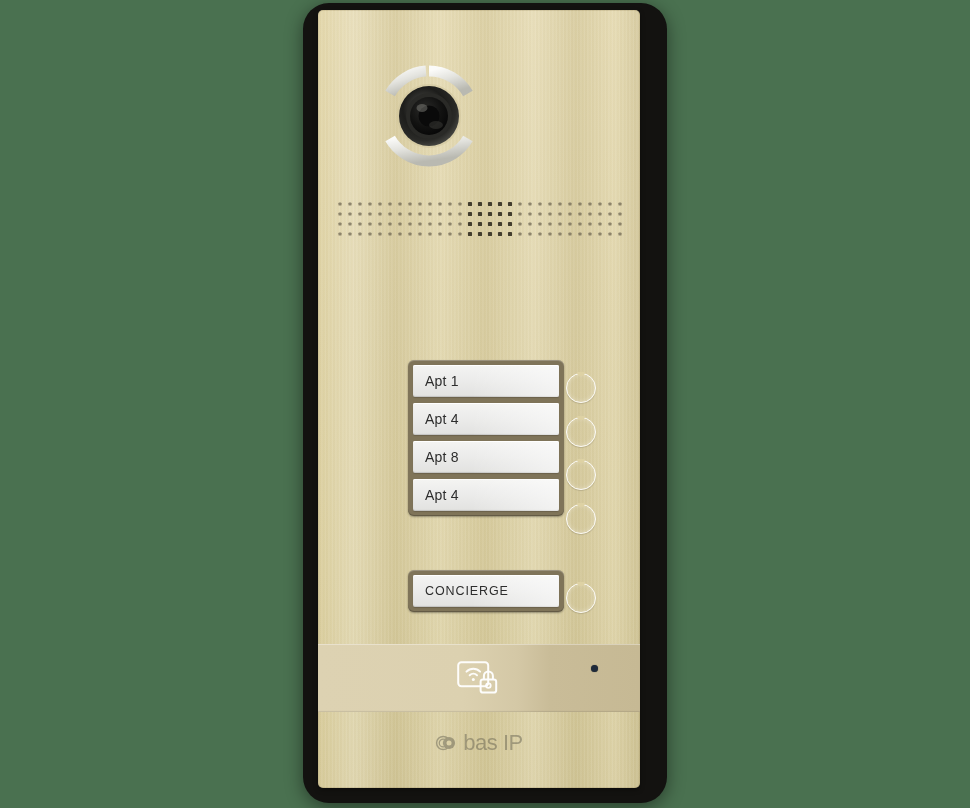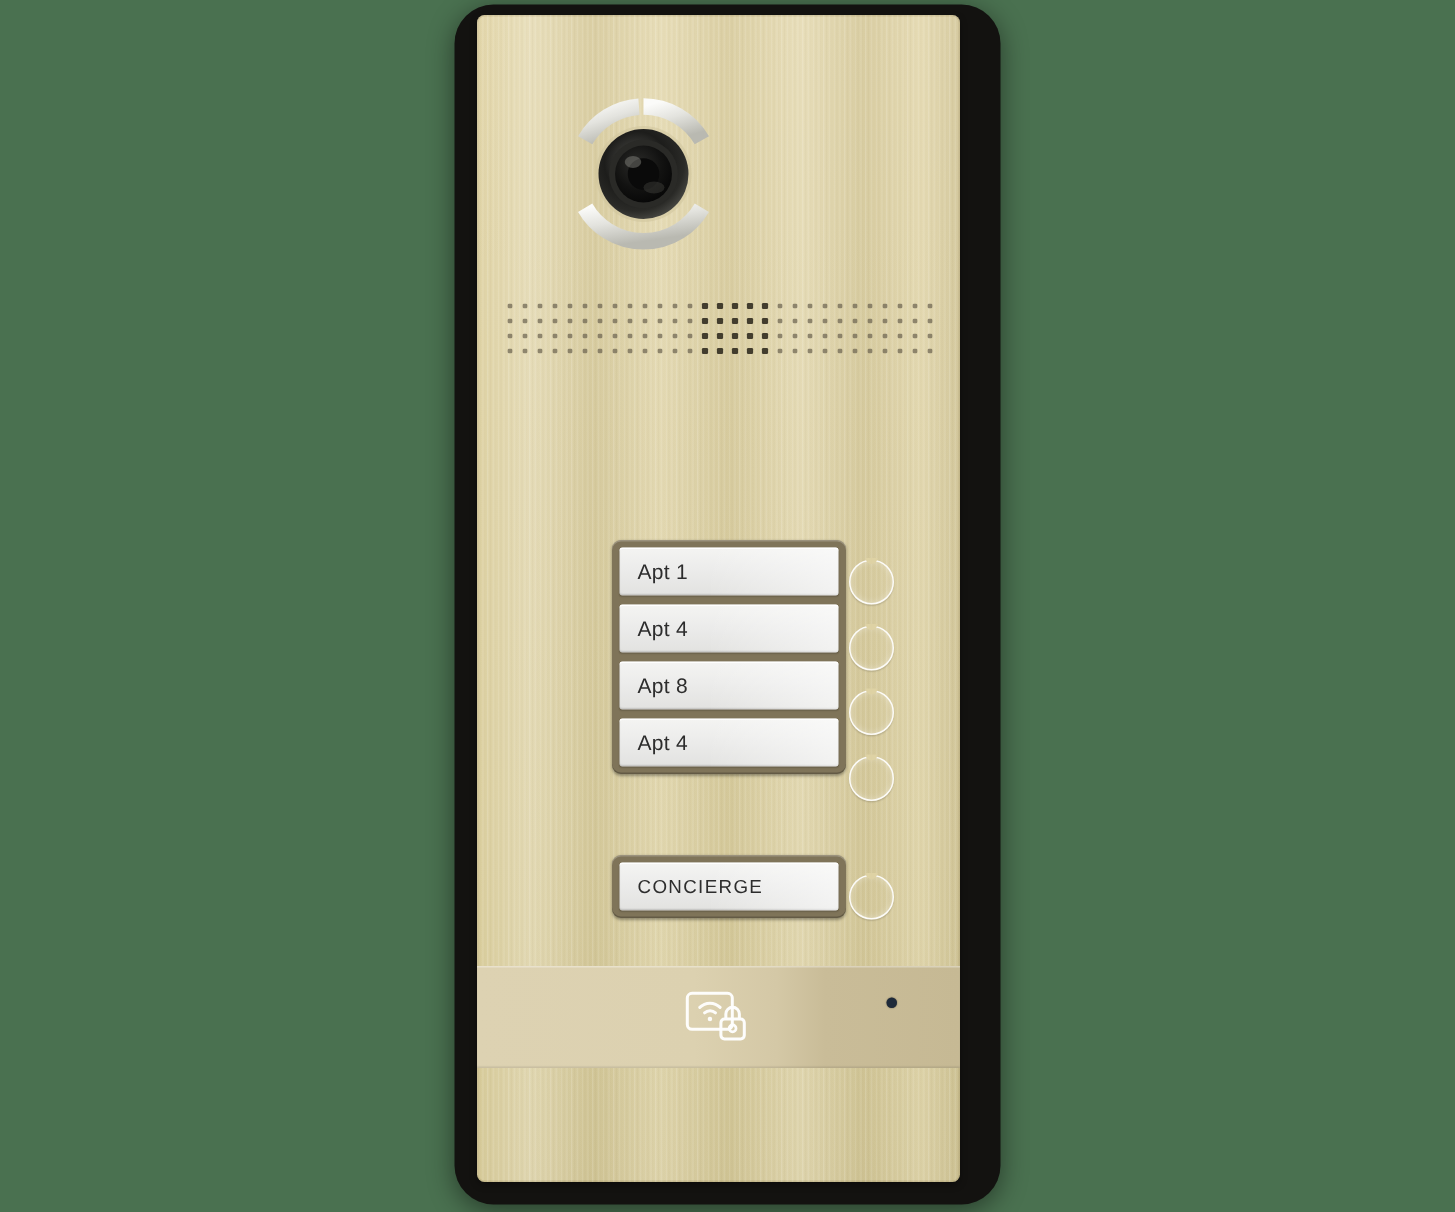--- a/index.html
+++ b/index.html
@@ -435,13 +435,22 @@
         <g opacity="0.97">
           <rect x="24.6" y="21.4" width="15.6" height="13.2" rx="2.4" fill="none" stroke="#ffffff" stroke-width="2"></rect>
           <path d="M 27.9 21.4 L 27.9 18.0 A 4.5 4.5 0 0 1 36.9 18.0 L 36.9 21.4" fill="none" stroke="#ffffff" stroke-width="2"></path>
           <circle cx="32.4" cy="27.6" r="2.3" fill="none" stroke="#ffffff" stroke-width="1.8"></circle>
         </g>
       </svg>
     </div>
     <div id="status-led"></div>
   </div>
 
+  <div id="brand-logo">
+    <svg width="22" height="22" viewBox="0 0 22 22">
+      <circle cx="8.2" cy="11" r="6.6" fill="none" stroke="#5d5a4b" stroke-width="1.5"></circle>
+      <circle cx="8.2" cy="11" r="3.9" fill="none" stroke="#5d5a4b" stroke-width="1.3"></circle>
+      <circle cx="14.0" cy="11" r="6.1" fill="#5d5a4b"></circle>
+      <circle cx="14.0" cy="11" r="2.5" fill="#ded2a4"></circle>
+    </svg>
+    <span id="brand-text">bas IP</span>
+  </div>
 </div>
 
 </body></html>

